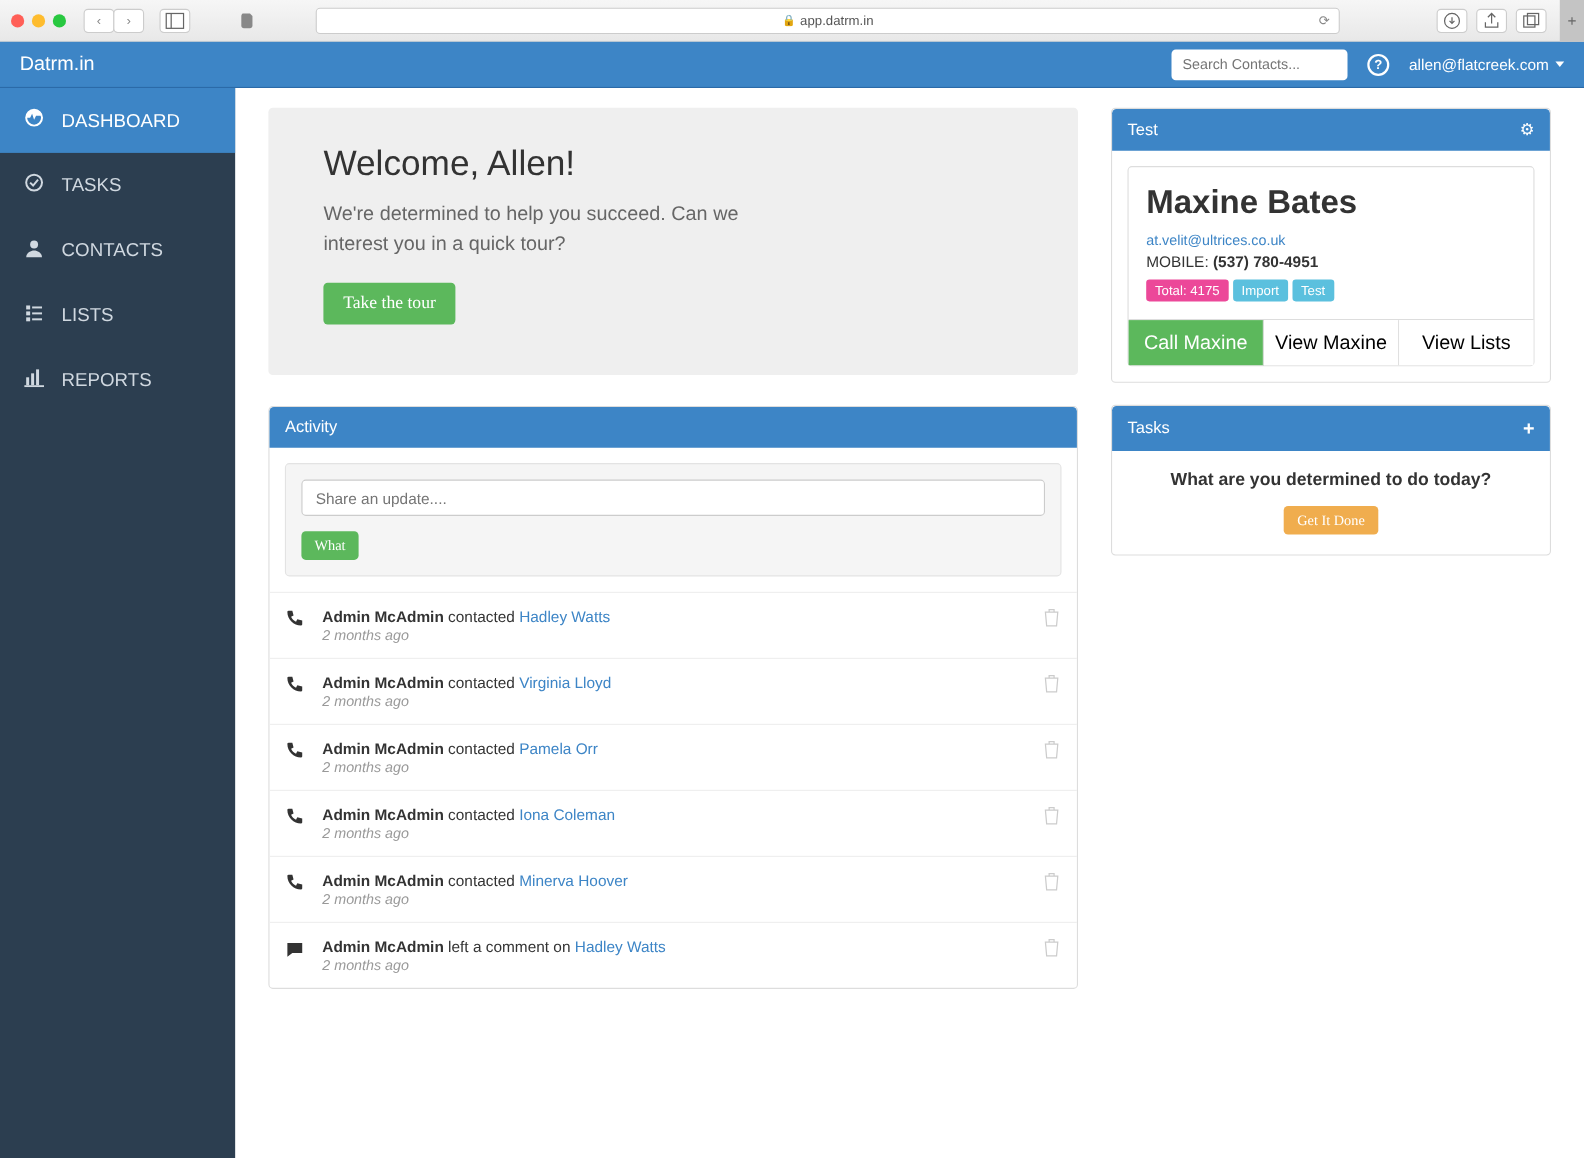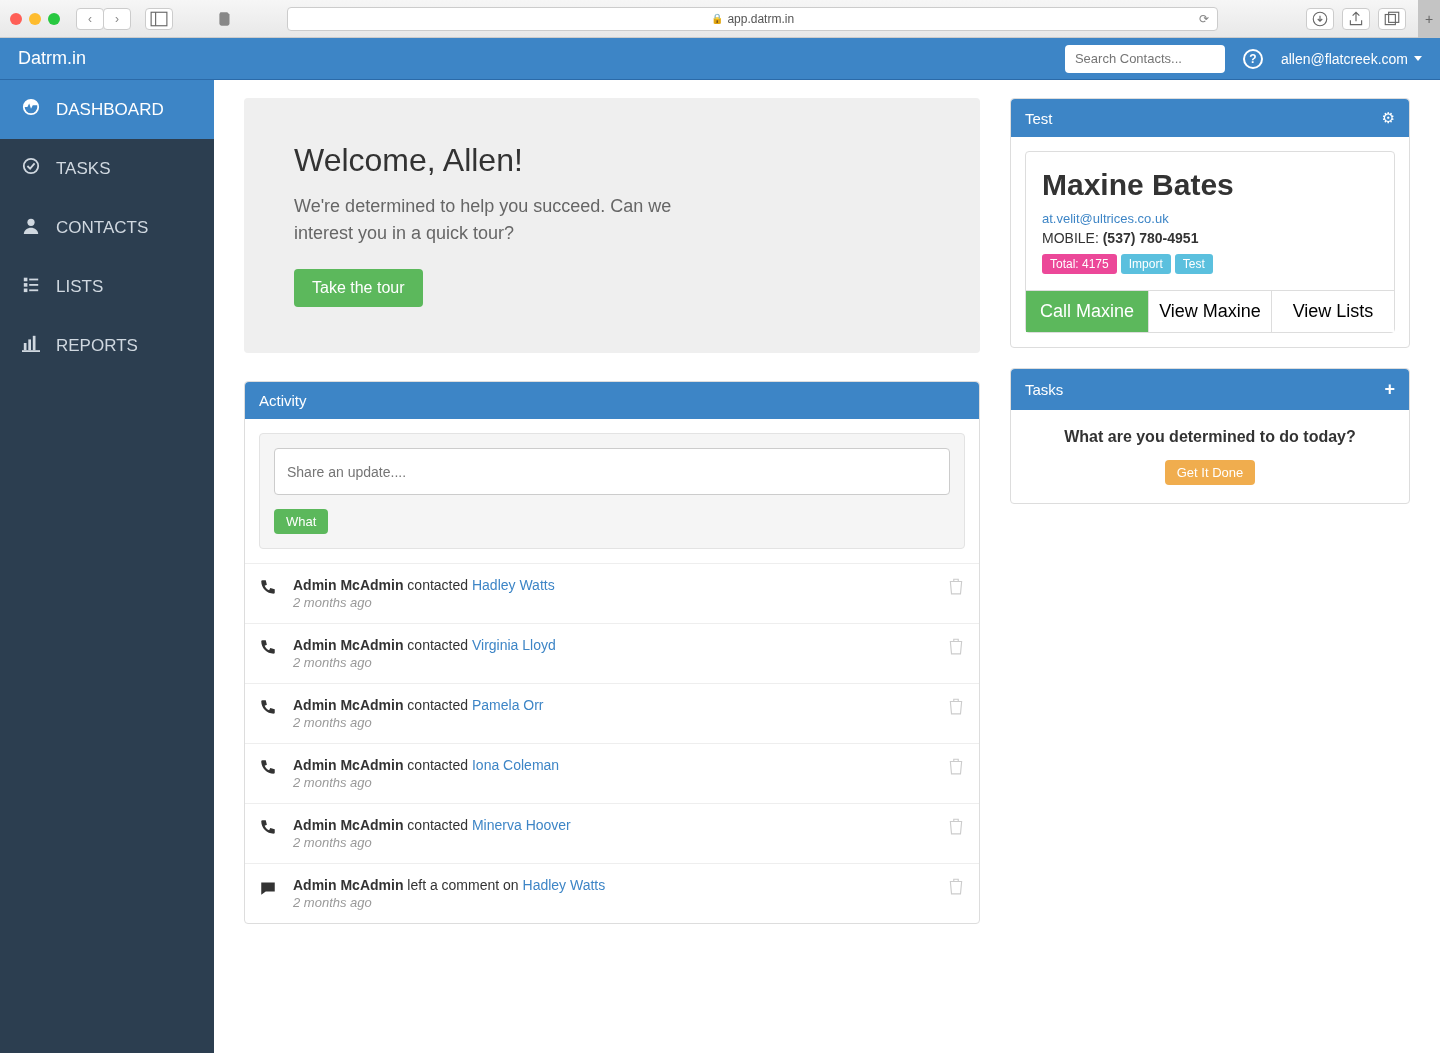--- a/index.html
+++ b/index.html
@@ -37,34 +37,34 @@
 .sidebar { width:214px; background:#2c3e50; color:#fff; flex-shrink:0;}
 .sidebar-item { display:flex; align-items:center; gap:14px; padding:18px 20px; font-size:17px; color:#d0d8e0; cursor:pointer;}
 .sidebar-item.active { background:#3d85c6; color:#fff;}
 .sidebar-item .icon { width:22px; text-align:center; font-size:17px;}
 
 .main { flex:1; background:#fff; overflow:auto; padding:18px 30px;}
 .main-row { display:flex; gap:30px; align-items:flex-start;}
 .col-left { flex: 1 1 560px; }
 .col-right { width:400px; flex-shrink:0;}
 
-.welcome-panel { background:#efefef; border-radius:4px; padding:44px 50px 46px; margin-bottom:28px;}
+.welcome-panel { background:#efefef; border-radius:4px; padding:32px 50px 46px; margin-bottom:28px;}
 .welcome-panel h1 { font-size:32px; font-weight:500; color:#333; margin-bottom:14px;}
 .welcome-panel p { font-size:18px; color:#666; line-height:1.5; margin-bottom:22px; max-width:440px;}
-.btn { display:inline-block; padding:10px 18px; border-radius:4px; font-size:16px; border:none; cursor:pointer;}
+.btn { display:inline-block; padding:10px 18px; border-radius:4px; font-size:16px; border:none; cursor:pointer;font-family:Liberation Serif, serif;}
 .btn-success { background:#5cb85c; color:#fff;}
 .btn-sm { padding:5px 12px; font-size:13px;}
 
 .panel { border:1px solid #ddd; border-radius:4px; margin-bottom:20px; background:#fff;}
 .panel-heading { padding:10px 14px; font-size:15px; font-weight:500; display:flex; align-items:center; justify-content:space-between;}
 .panel-primary > .panel-heading { background:#3d85c6; color:#fff; border-radius:4px 4px 0 0;}
 
 
 .update-panel { background:#f5f5f5; border:1px solid #e3e3e3; border-radius:4px; padding:14px; margin:14px;}
-.update-input { width:100%; height:47px; border:1px solid #ccc; border-radius:4px; padding:0 12px; font-size:14px; color:#555; background:#fff;}
+.update-input { width:100%; height:33px; border:1px solid #ccc; border-radius:4px; padding:0 12px; font-size:14px; color:#555; background:#fff;}
 .post-btn { margin-top:14px;}
 
 .activity-list { list-style:none;}
 .activity-item { display:flex; align-items:flex-start; gap:18px; padding:13px 14px; border-top:1px solid #eee;}
 .activity-icon { width:16px; margin-top:2px; color:#333; font-size:14px; text-align:center;}
 .activity-body { flex:1;}
 .activity-body .actor { font-weight:bold;}
 .activity-body .link { color:#3d85c6; cursor:pointer;}
 .activity-time { color:#999; font-style:italic; font-size:13px; margin-top:2px;}
 .trash-icon { color:#ccc; cursor:pointer; font-size:14px;}

